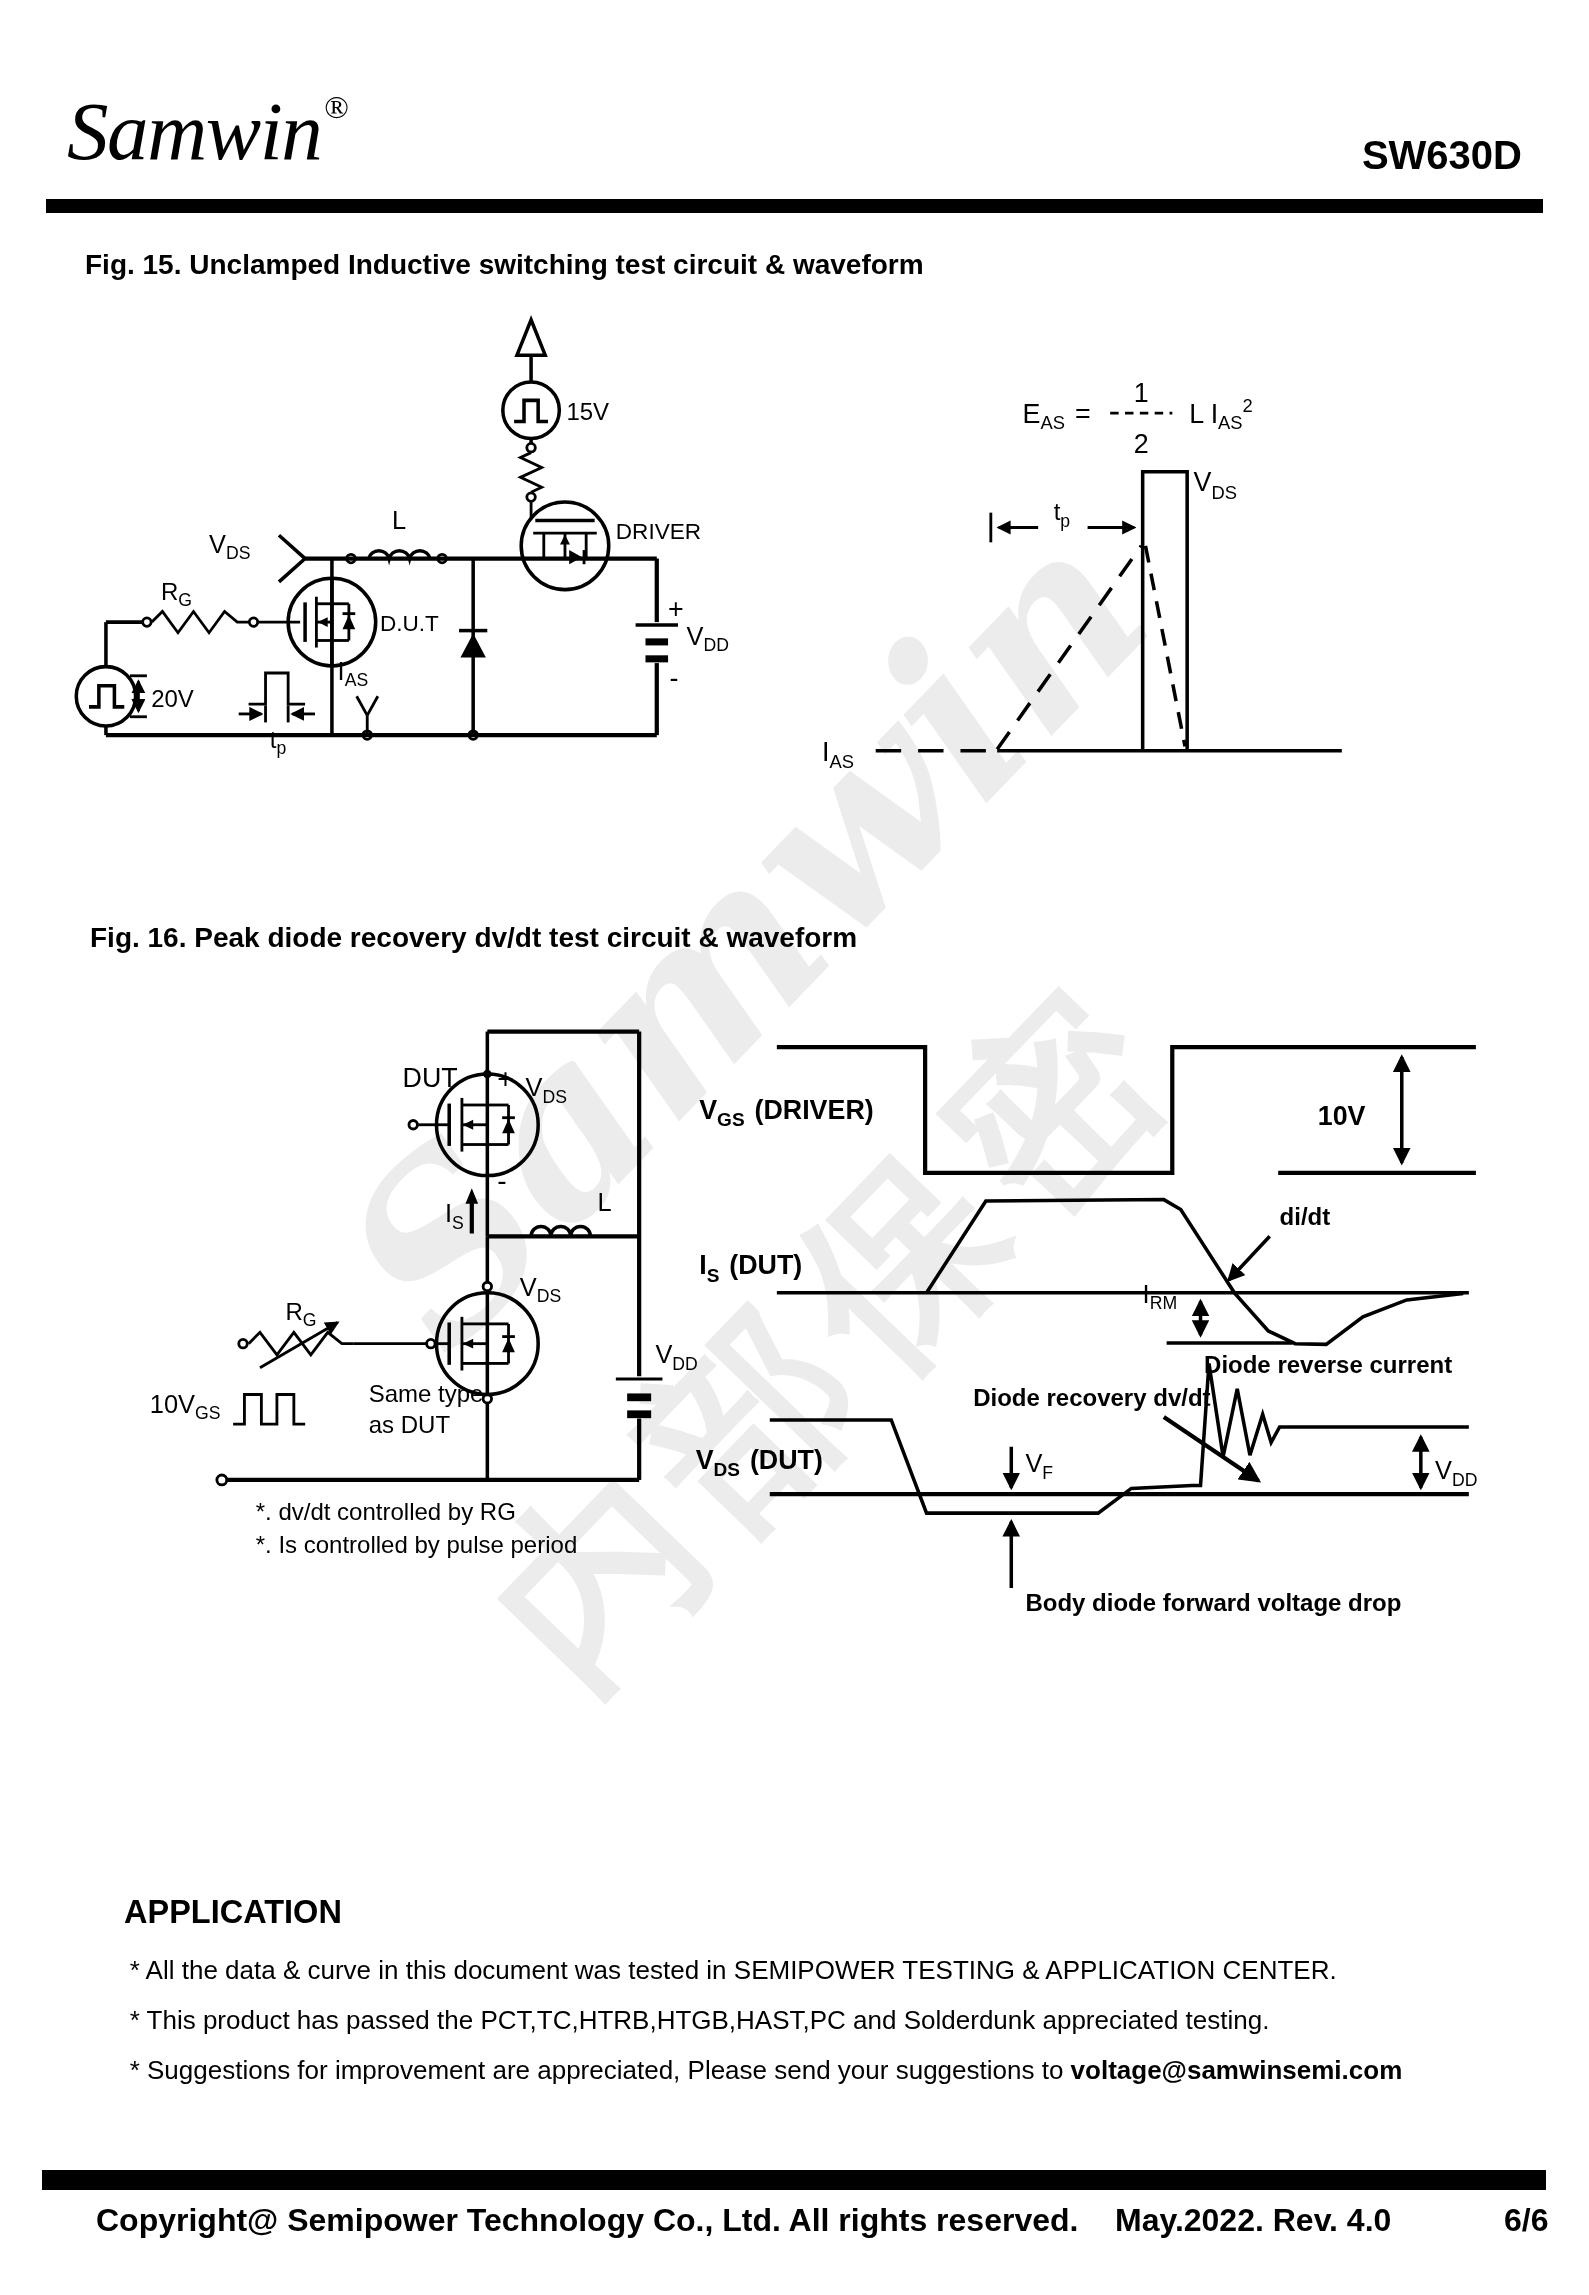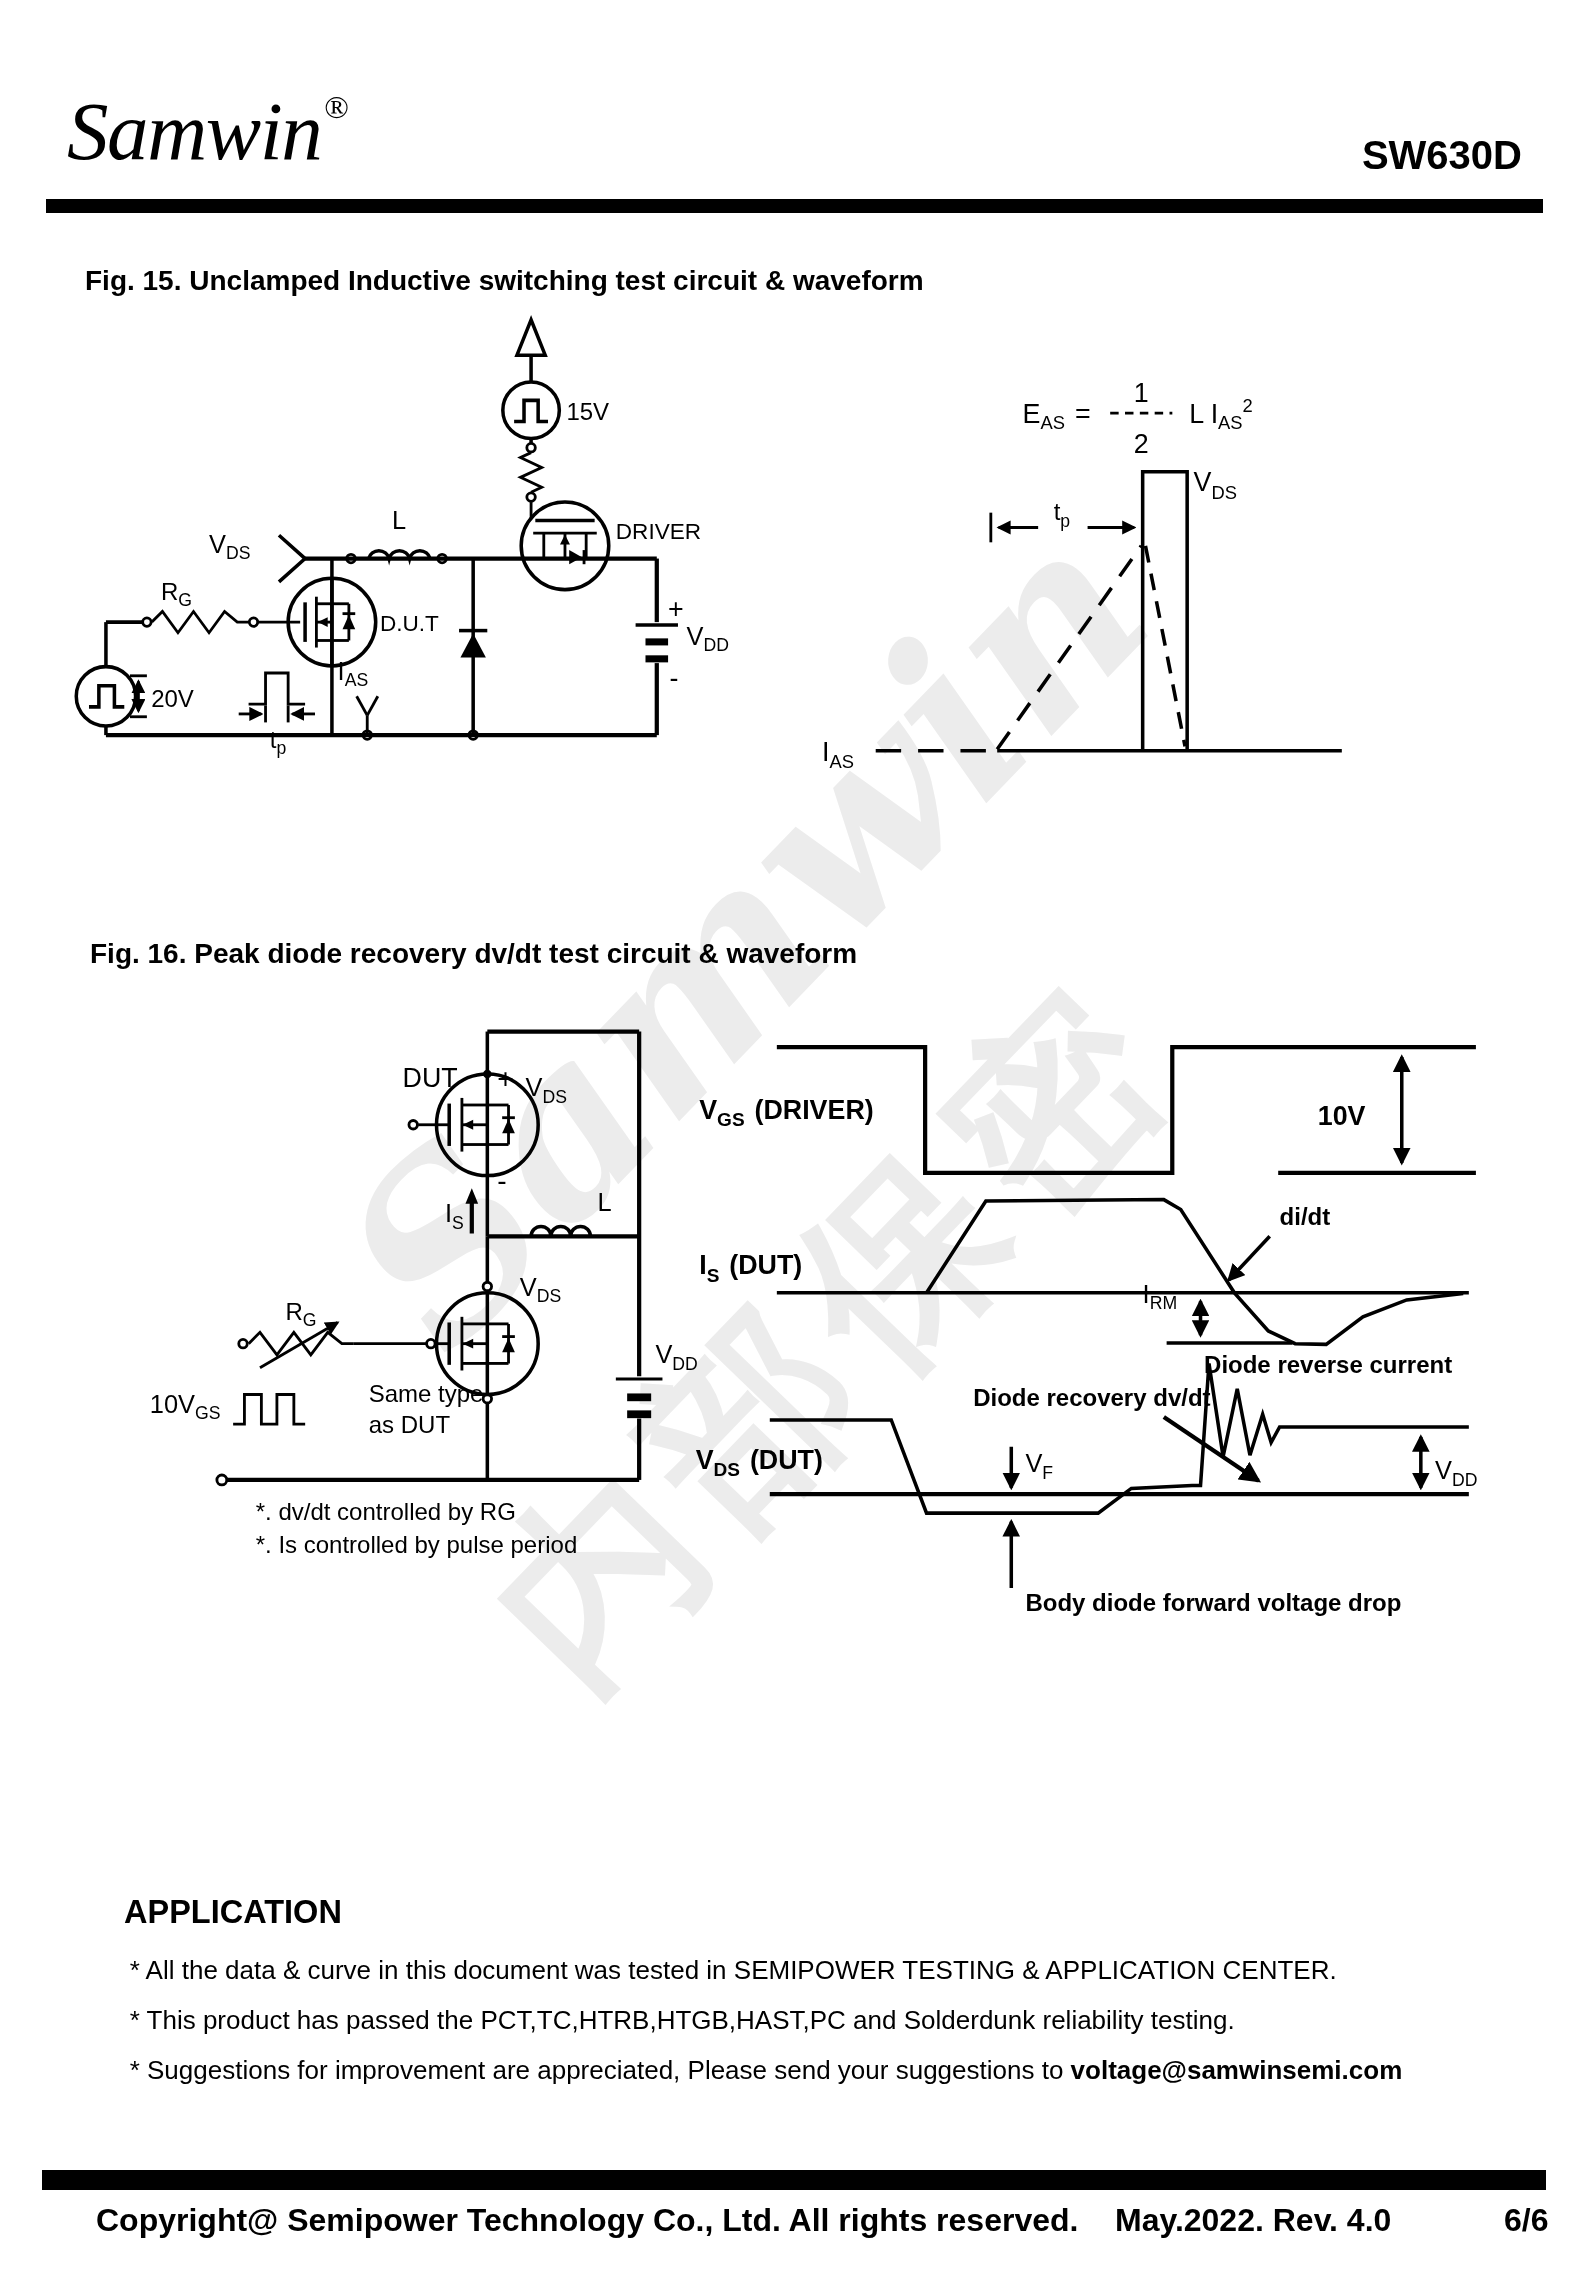--- a/index.html
+++ b/index.html
@@ -12,21 +12,21 @@
   .wm1{font-size:233px;left:233px;top:798px;transform:rotate(-46deg);transform-origin:50% 50%;}
   .wm2{font-size:198px;left:396px;top:1201px;transform:rotate(-46deg);transform-origin:50% 50%;
        font-family:"DejaVu Sans",sans-serif;font-style:normal;letter-spacing:21px;}
   .content{position:relative;z-index:1;}
   
   .logo{left:67px;top:83px;font-family:"Liberation Serif","DejaVu Serif",serif;
         font-style:italic;font-weight:normal;font-size:83px;letter-spacing:-1.4px;}
   .logo .reg{font-size:32.5px;position:relative;top:-41px;left:2.8px;font-style:normal;}
   .part{right:67px;top:133px;font-size:40px;font-weight:bold;}
   .hrule{left:46px;top:199px;width:1497px;height:14px;background:#000;}
-  .figtitle{font-size:28px;font-weight:bold;margin-top:16px;}
+  .figtitle{font-size:28px;font-weight:bold;}
   .ft15{left:85px;top:249px;}
   .ft16{left:90px;top:922px;text-align:center;}
   
   svg{position:absolute;left:0;}
   svg text{font-family:"Liberation Sans",sans-serif;fill:#000;}
   .w{stroke:#000;fill:none;}
   
   .disc{left:124px;top:1894px;width:1413px;}
   .disc h2{font-size:32.5px;font-weight:bold;margin:0 0 24px 0;}
   .disc .item{font-size:26px;margin:0 0 19px 5.7px;}
@@ -325,21 +325,21 @@
       <line class="w" stroke-width="5" x1="1432" y1="878" x2="1432" y2="784" marker-end="url(#arr)"></line>
       <line class="w" stroke-width="5" x1="2012" y1="664" x2="2012" y2="736" marker-start="url(#arr)" marker-end="url(#arr)"></line>
       <text x="2032" y="724" font-size="36"><tspan>V</tspan><tspan font-size="25" dy="9">DD</tspan></text>
       <text x="1452" y="910" font-size="34" font-weight="bold">Body diode forward voltage drop</text>
     </g>
   </svg>
 
   <div class="abs disc">
     <h2>APPLICATION</h2>
     <div class="item"><span>* All the data &amp; curve in this document was tested in SEMIPOWER TESTING &amp; APPLICATION CENTER.</span></div>
-    <div class="item"><span>* This product has passed the PCT,TC,HTRB,HTGB,HAST,PC and Solderdunk reliability testing.</span></div>
+    <div class="item"><span>* This product has passed the PCT,TC,HTRB,HTGB,HAST,PC and Solderdunk appreciated testing.</span></div>
     <div class="item"><span>* Suggestions for improvement are appreciated, Please send your suggestions to </span><b>voltage@samwinsemi.com</b></div>
   </div>
 
   <div class="abs frule"></div>
   <div class="abs ftxt fcopy">Copyright@ Semipower Technology Co., Ltd. All rights reserved.</div>
   <div class="abs ftxt frev">May.2022. Rev. 4.0</div>
   <div class="abs ftxt fpage">6/6</div>
 </div>
 
 

